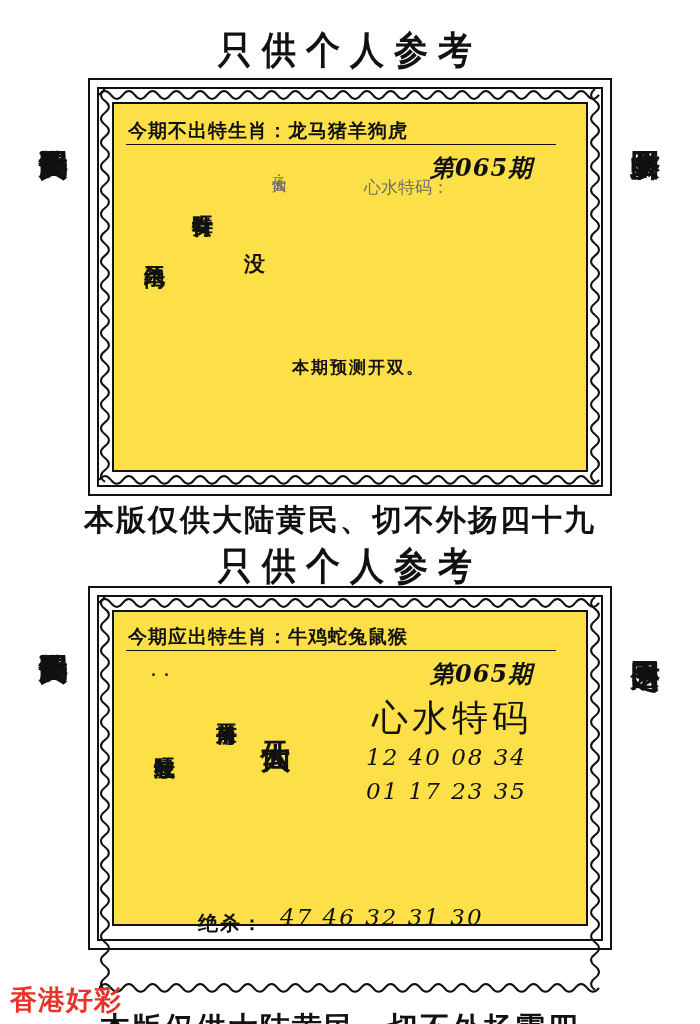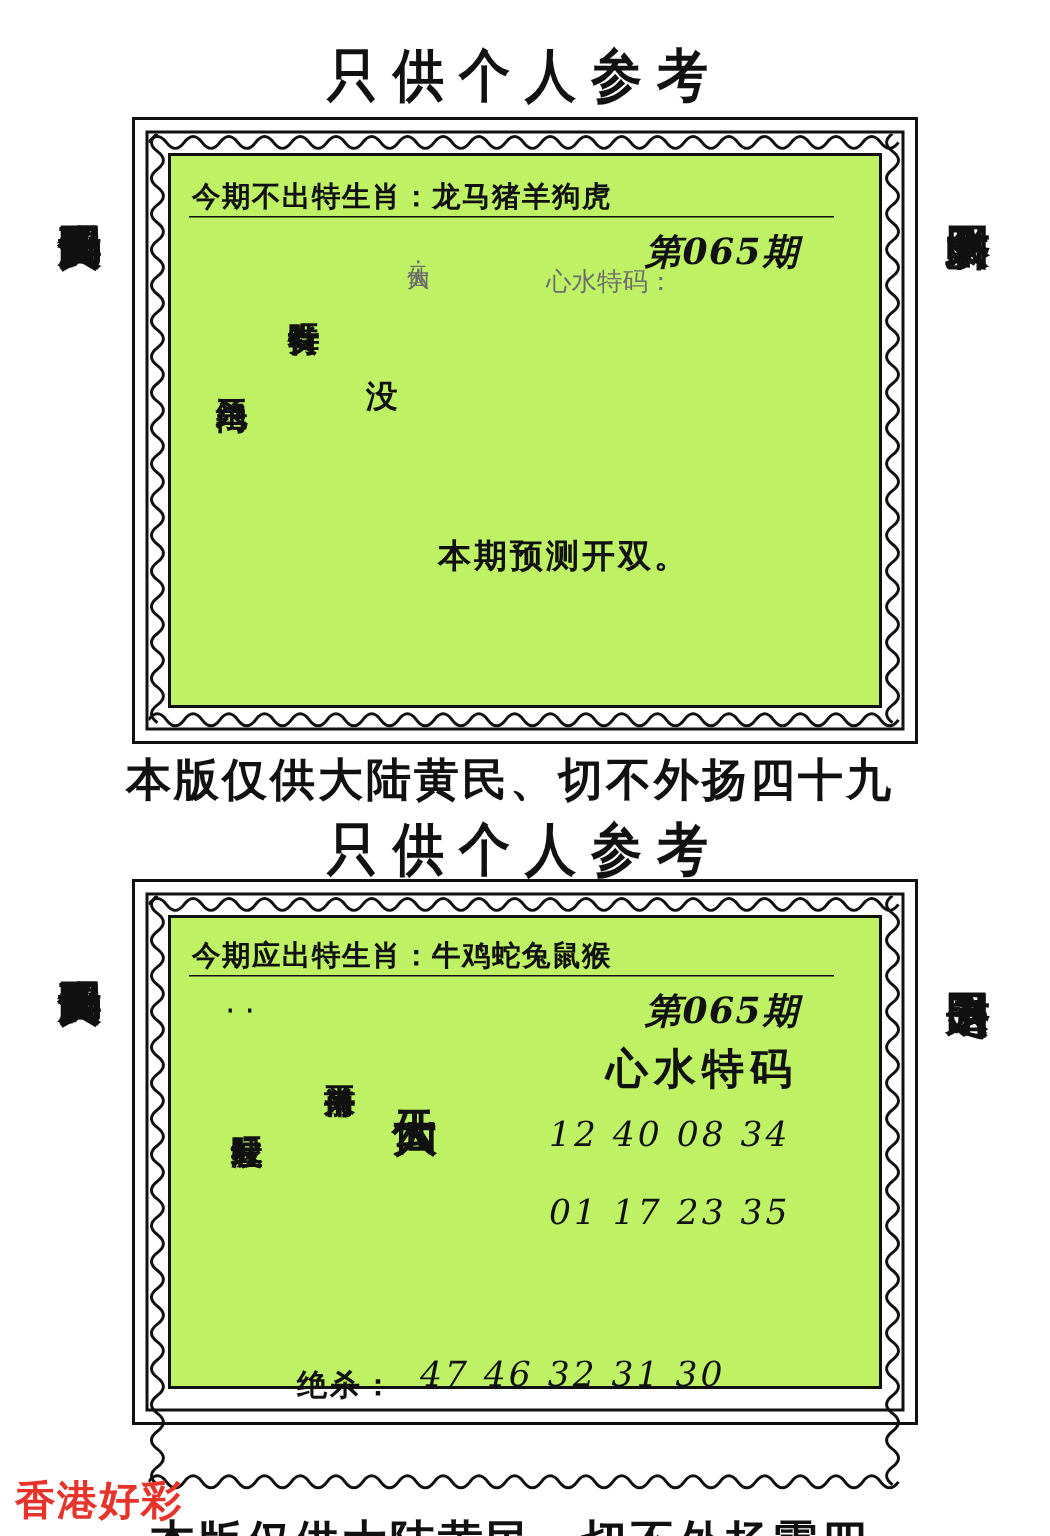--- a/index.html
+++ b/index.html
@@ -77,21 +77,21 @@
   }
   .squiggle {
     position: absolute;
     left: 9px; top: 9px; right: 9px; bottom: 9px;
     pointer-events: none;
   }
   .inner-card {
     position: absolute;
     left: 22px; top: 22px; right: 22px; bottom: 22px;
     border: 2px solid #111;
-    background: #bef264;
+    background: #fde047;
     box-sizing: border-box;
   }
 
   
   .hand {
     font-family: "DejaVu Serif", serif;
     color: #111;
     position: absolute;
     white-space: pre;
   }
@@ -132,29 +132,28 @@
   .vcol-thin {
     font-weight: normal;
     font-size: 15px;
     color: #3a3a3a;
     line-height: 1.45;
     width: 24px;
   }
   .pale { color: #6d6d6d; font-weight: normal; }
 
   .predict {
-    font-size: 22px;
+    font-size: 17px;
     font-weight: bold;
     letter-spacing: 2px;
   }
   .bigtitle {
-    font-size: 28px;
-    font-weight: bold;
+    font-size: 36px;
+    font-weight: normal;
     letter-spacing: 4px;
-    margin-left: 32px;
   }
   .nums {
     font-family: "DejaVu Serif", serif;
     font-style: italic;
     font-size: 23px;
     letter-spacing: 2px;
     color: #111;
     position: absolute;
     white-space: pre;
   }
@@ -299,21 +298,21 @@
         </div>
 
         <div class="vcol" style="left:34px; top:106px;">
           <span style="writing-mode:vertical-rl; text-orientation:upright; display:inline-block;">红绿波旺</span>
         </div>
 
         <div class="hand bigtitle" style="left:258px; top:82px;">心水特码</div>
 
         <div class="nums" style="left:252px; top:132px;">12 40 08 34</div>
 
-        <div class="nums" style="left:252px; top:184px;">01 17 23 35</div>
+        <div class="nums" style="left:252px; top:166px;">01 17 23 35</div>
 
         <div class="hand kill-label" style="left:84px; top:298px;">绝杀：</div>
 
         <div class="nums" style="left:166px; top:292px;">47 46 32 31 30</div>
       </div>
     </div>
 
     <div class="footer" style="top:474px;">本版仅供大陆黄民、切不外扬零四</div>
   </div>
 

